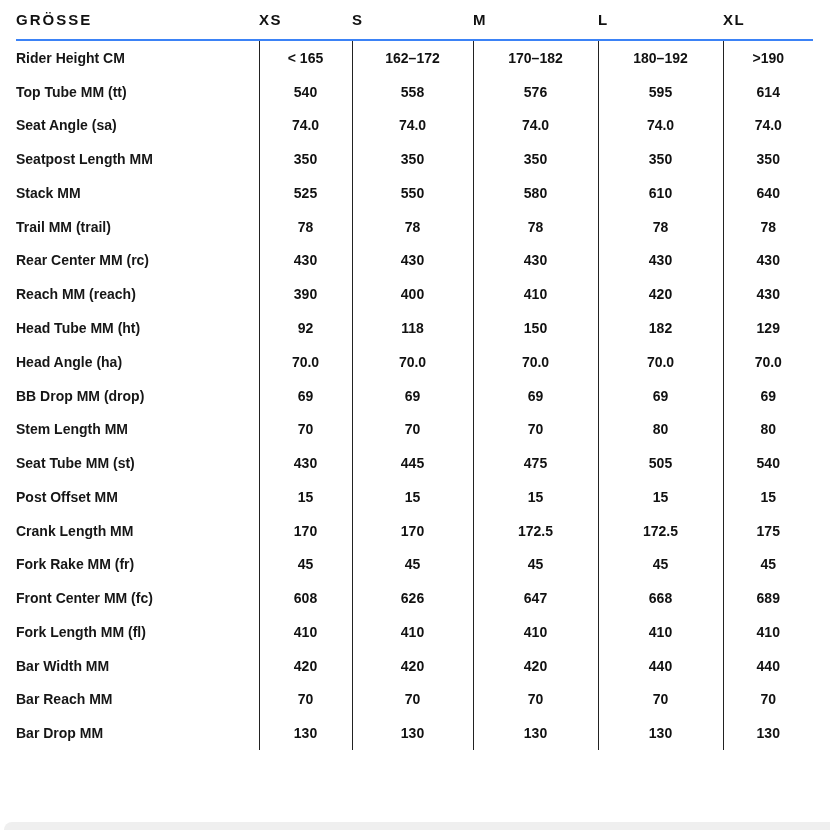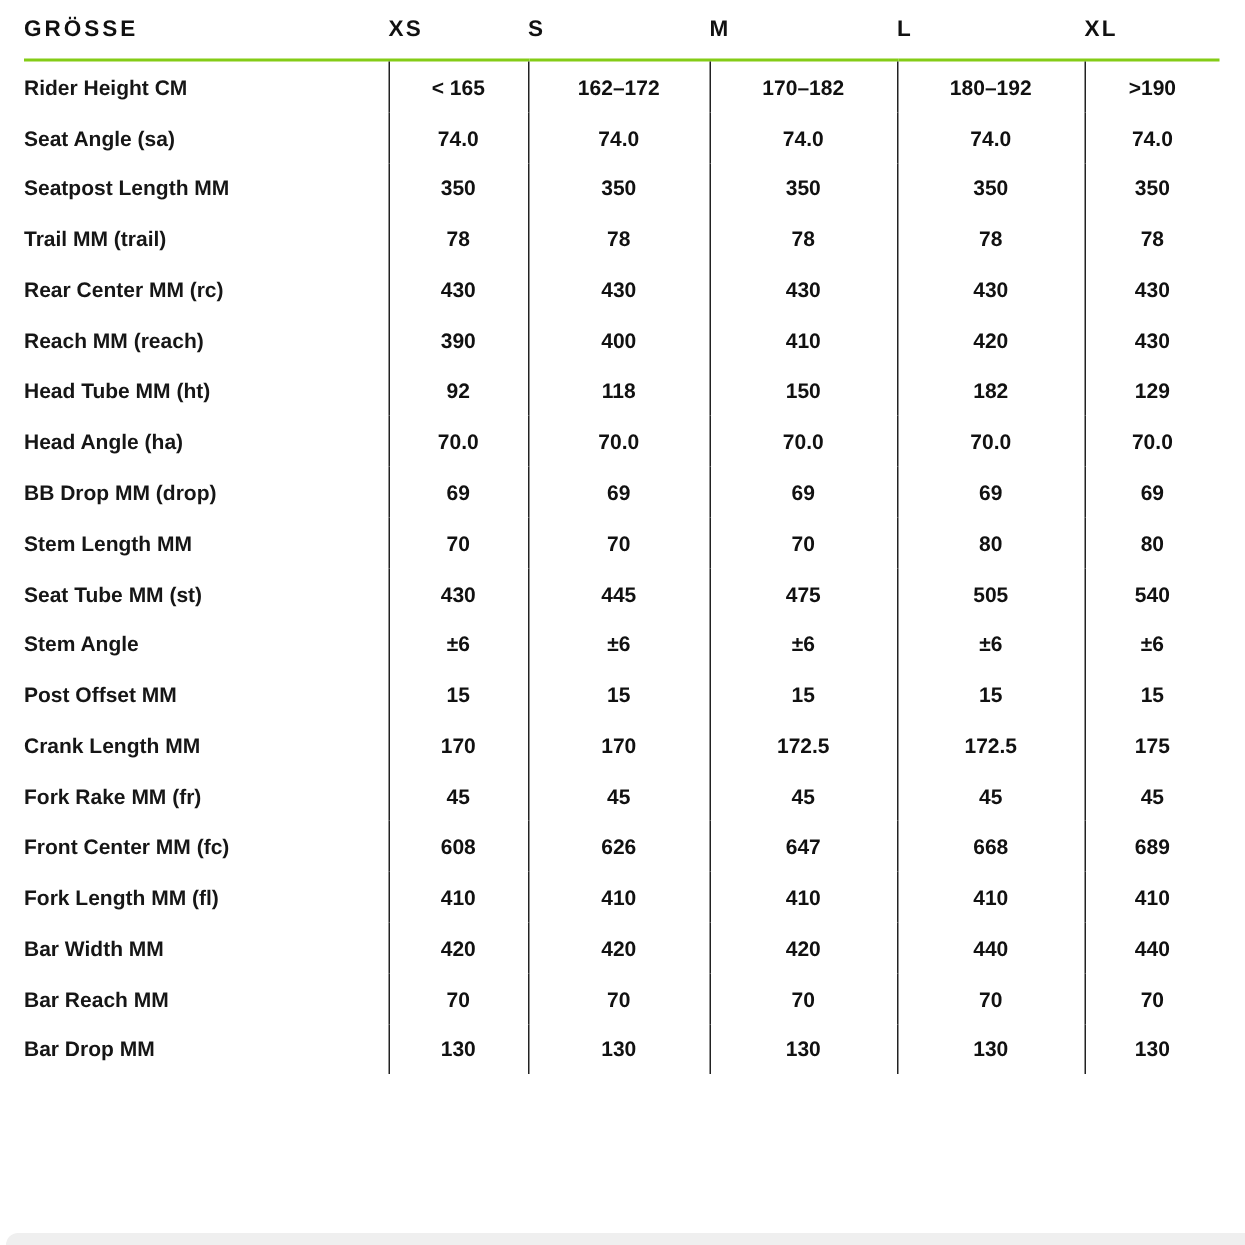--- a/index.html
+++ b/index.html
@@ -26,21 +26,21 @@
   col.col-label { width: 243px; }
   col.col-xs { width: 93px; }
   col.col-s  { width: 121px; }
   col.col-m  { width: 125px; }
   col.col-l  { width: 125px; }
   col.col-xl { width: 90px; }
 
   thead th {
     height: 39px;
     vertical-align: middle;
-    border-bottom: 2px solid #84cc16;
+    border-bottom: 2px solid #3b82f6;
     font-size: 15px;
     font-weight: 700;
     letter-spacing: 1.5px;
     padding: 0;
     color: #111111;
   }
   th.title-col {
     text-align: left;
     letter-spacing: 2px;
   }
@@ -103,34 +103,50 @@
 
     <tr>
           <td class="label-col">Rider Height CM</td>
           <td class="value-cell">&lt; 165</td>
           <td class="value-cell">162–172</td>
           <td class="value-cell">170–182</td>
           <td class="value-cell">180–192</td>
           <td class="value-cell">&gt;190</td>
         </tr>
         <tr>
+          <td class="label-col">Top Tube MM (tt)</td>
+          <td class="value-cell">540</td>
+          <td class="value-cell">558</td>
+          <td class="value-cell">576</td>
+          <td class="value-cell">595</td>
+          <td class="value-cell">614</td>
+        </tr>
+        <tr>
           <td class="label-col">Seat Angle (sa)</td>
           <td class="value-cell">74.0</td>
           <td class="value-cell">74.0</td>
           <td class="value-cell">74.0</td>
           <td class="value-cell">74.0</td>
           <td class="value-cell">74.0</td>
         </tr>
         <tr>
           <td class="label-col">Seatpost Length MM</td>
           <td class="value-cell">350</td>
           <td class="value-cell">350</td>
           <td class="value-cell">350</td>
           <td class="value-cell">350</td>
           <td class="value-cell">350</td>
+        </tr>
+        <tr>
+          <td class="label-col">Stack MM</td>
+          <td class="value-cell">525</td>
+          <td class="value-cell">550</td>
+          <td class="value-cell">580</td>
+          <td class="value-cell">610</td>
+          <td class="value-cell">640</td>
         </tr>
         <tr>
           <td class="label-col">Trail MM (trail)</td>
           <td class="value-cell">78</td>
           <td class="value-cell">78</td>
           <td class="value-cell">78</td>
           <td class="value-cell">78</td>
           <td class="value-cell">78</td>
         </tr>
         <tr>
@@ -183,28 +199,20 @@
         </tr>
         <tr>
           <td class="label-col">Seat Tube MM (st)</td>
           <td class="value-cell">430</td>
           <td class="value-cell">445</td>
           <td class="value-cell">475</td>
           <td class="value-cell">505</td>
           <td class="value-cell">540</td>
         </tr>
         <tr>
-          <td class="label-col">Stem Angle</td>
-          <td class="value-cell">±6</td>
-          <td class="value-cell">±6</td>
-          <td class="value-cell">±6</td>
-          <td class="value-cell">±6</td>
-          <td class="value-cell">±6</td>
-        </tr>
-        <tr>
           <td class="label-col">Post Offset MM</td>
           <td class="value-cell">15</td>
           <td class="value-cell">15</td>
           <td class="value-cell">15</td>
           <td class="value-cell">15</td>
           <td class="value-cell">15</td>
         </tr>
         <tr>
           <td class="label-col">Crank Length MM</td>
           <td class="value-cell">170</td>

